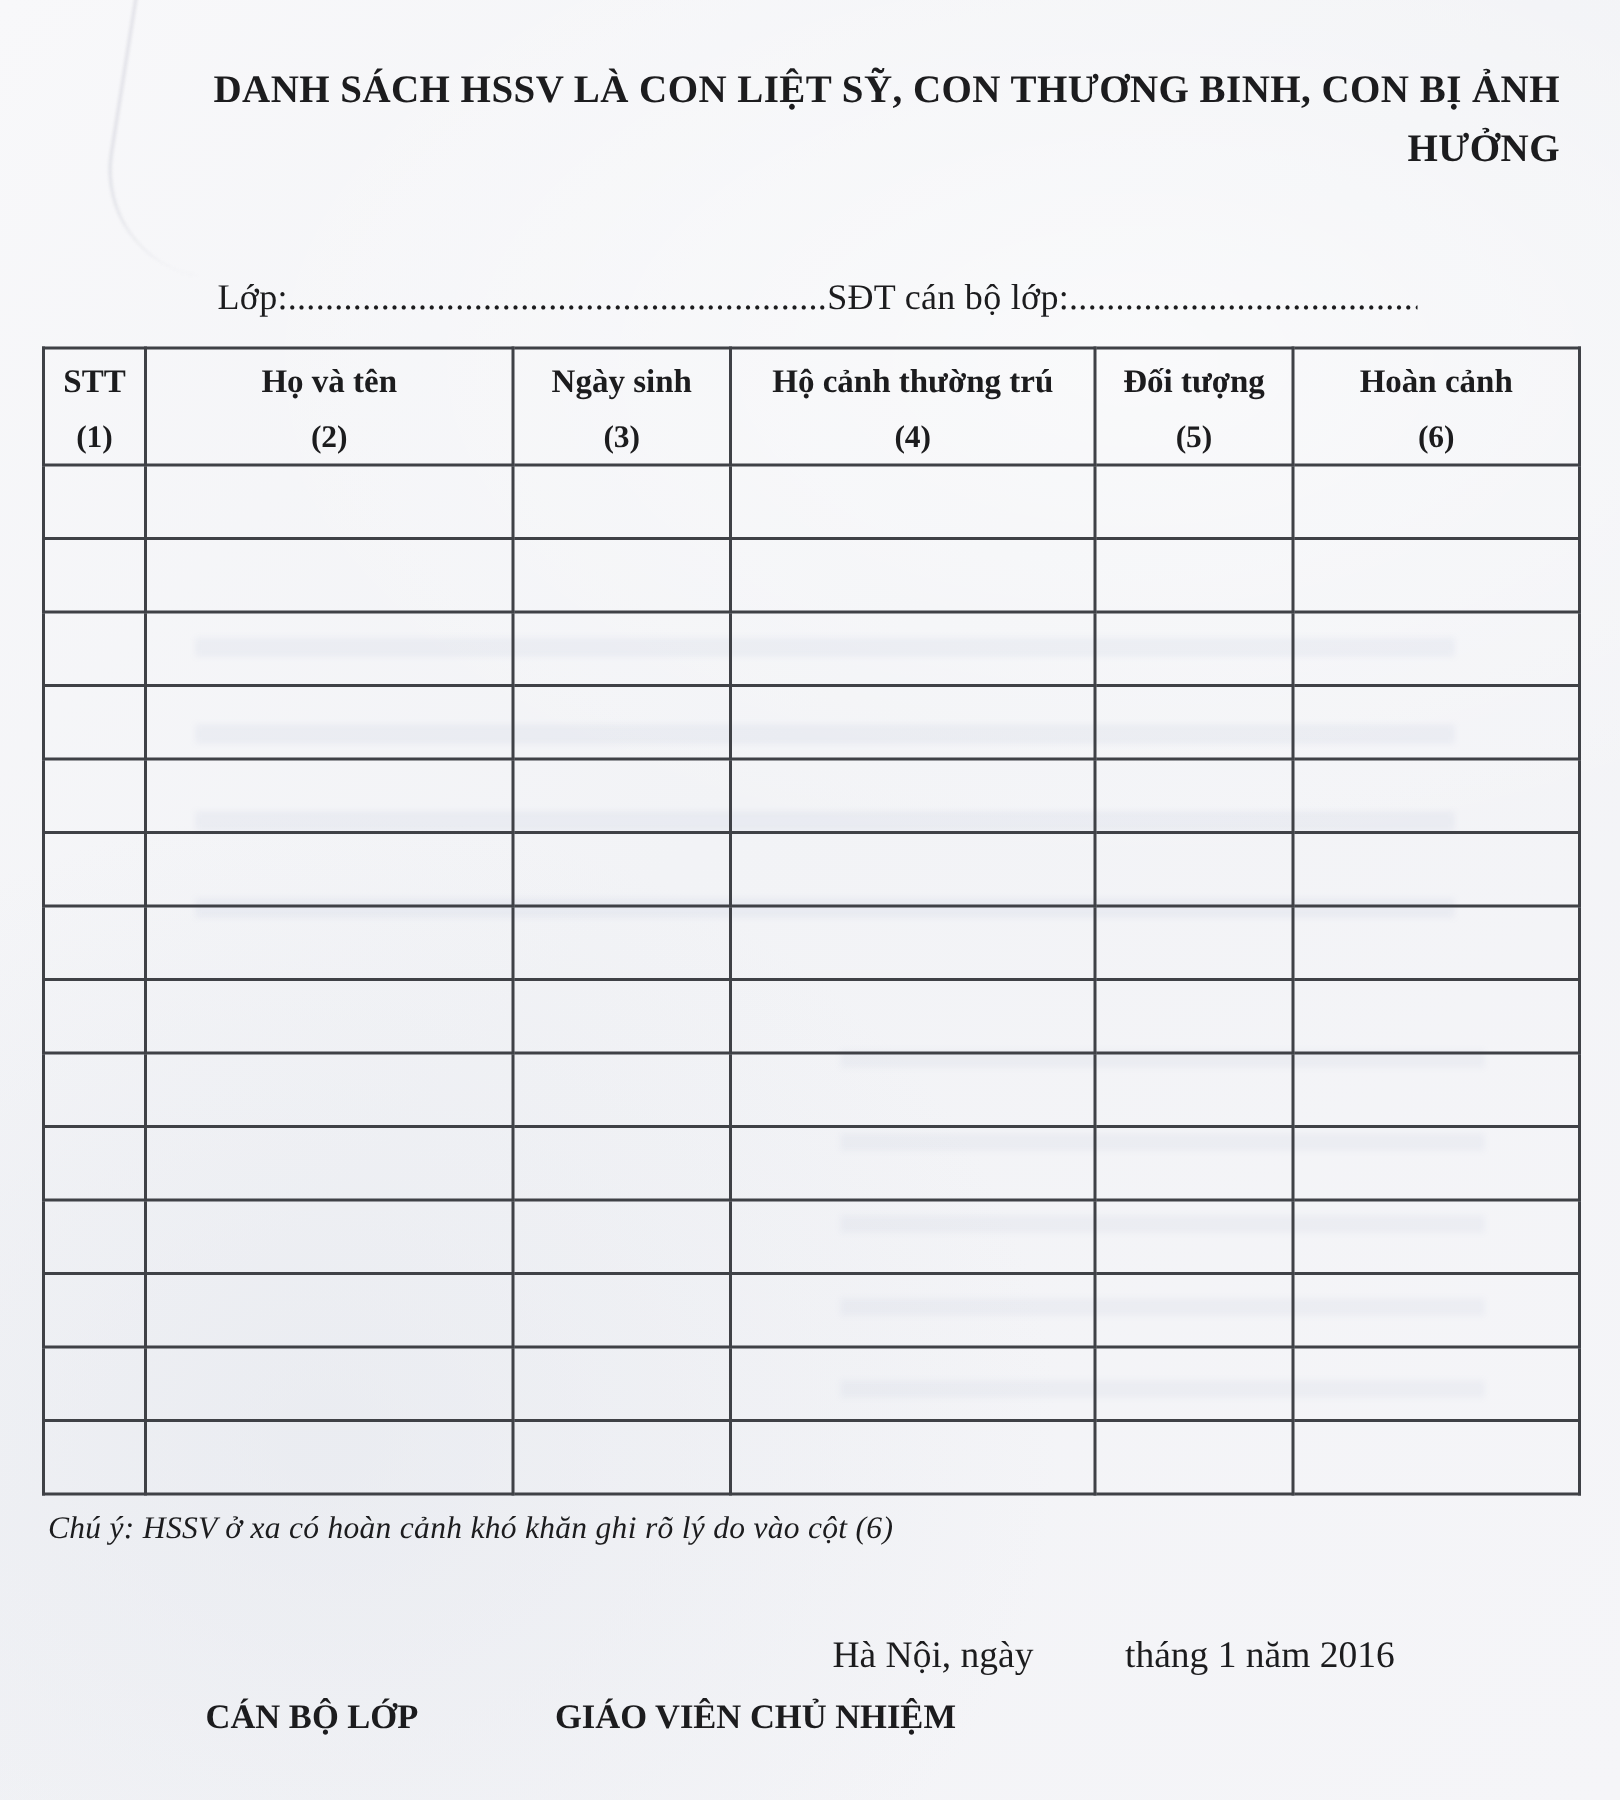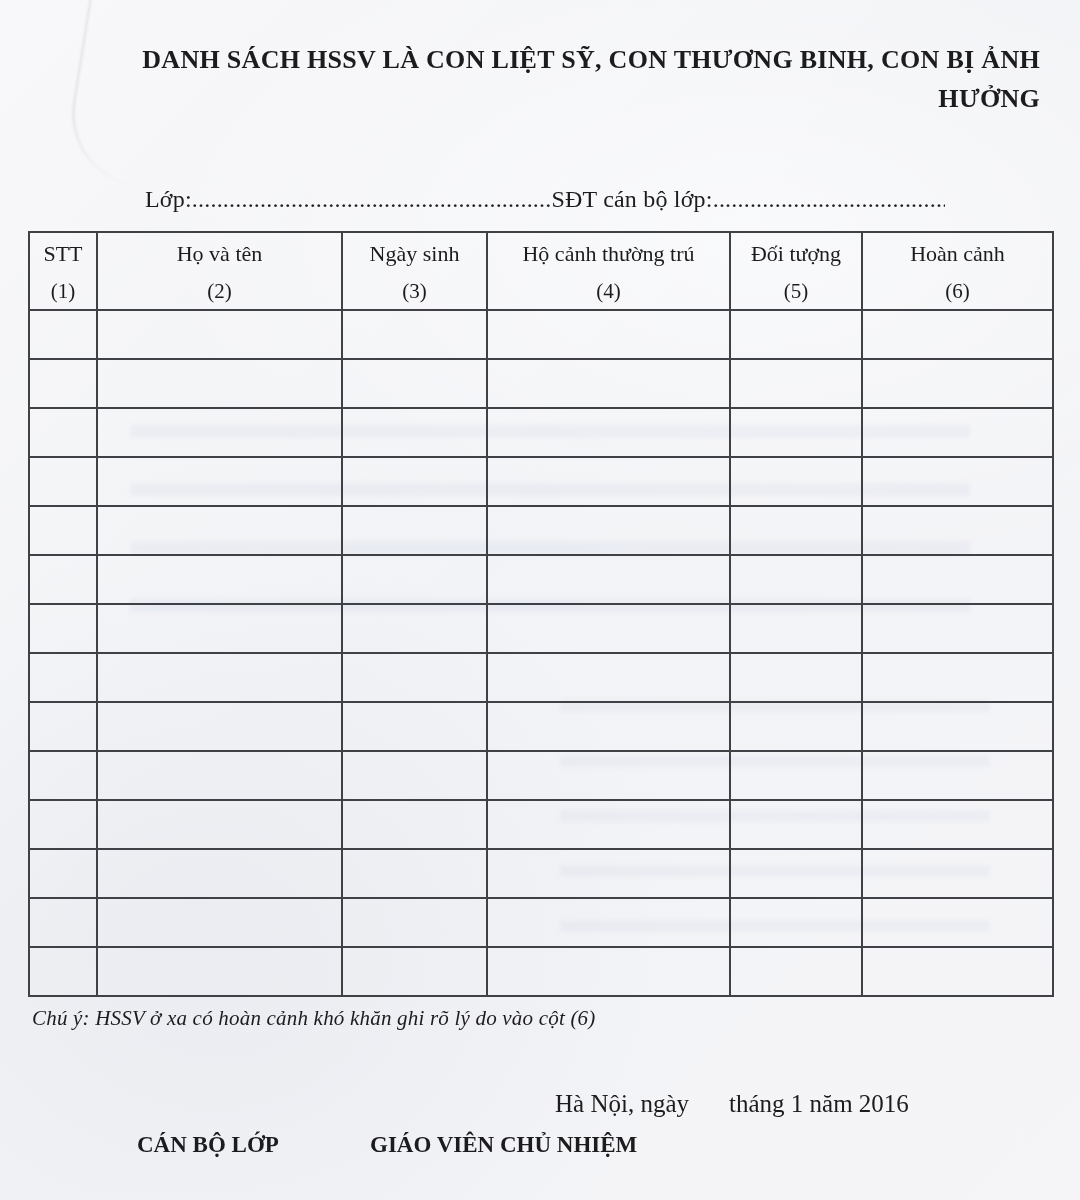--- a/index.html
+++ b/index.html
@@ -84,21 +84,21 @@
     border-collapse: collapse;
     table-layout: fixed;
   }
   table.roster th, table.roster td {
     border: 2px solid #3f4146;
     padding: 0;
   }
   table.roster thead th {
     height: 76px;
     vertical-align: top;
-    font-weight: normal;
+    font-weight: bold;
     font-size: 22px;
   }
   .th-label { display: block; margin-top: 8px; }
   .th-num   { display: block; margin-top: 12px; font-size: 21px; }
   table.roster tbody td { height: 47px; }
 
   
   .note {
     position: absolute;
     top: 1006px; left: 32px;
@@ -106,21 +106,21 @@
     font-size: 21px;
     letter-spacing: 0.2px;
   }
 
   
   .date-line {
     position: absolute;
     top: 1090px; left: 555px;
     font-size: 25px;
     display: flex;
-    gap: 40px;
+    gap: 61px;
     white-space: nowrap;
   }
   .sig { position: absolute; top: 1132px; font-weight: bold; font-size: 23px; white-space: nowrap; }
   .sig-1 { left: 137px; }
   .sig-2 { left: 370px; }
   .sig-3 { left: 696px; }
 </style>
 </head>
 <body>
 

